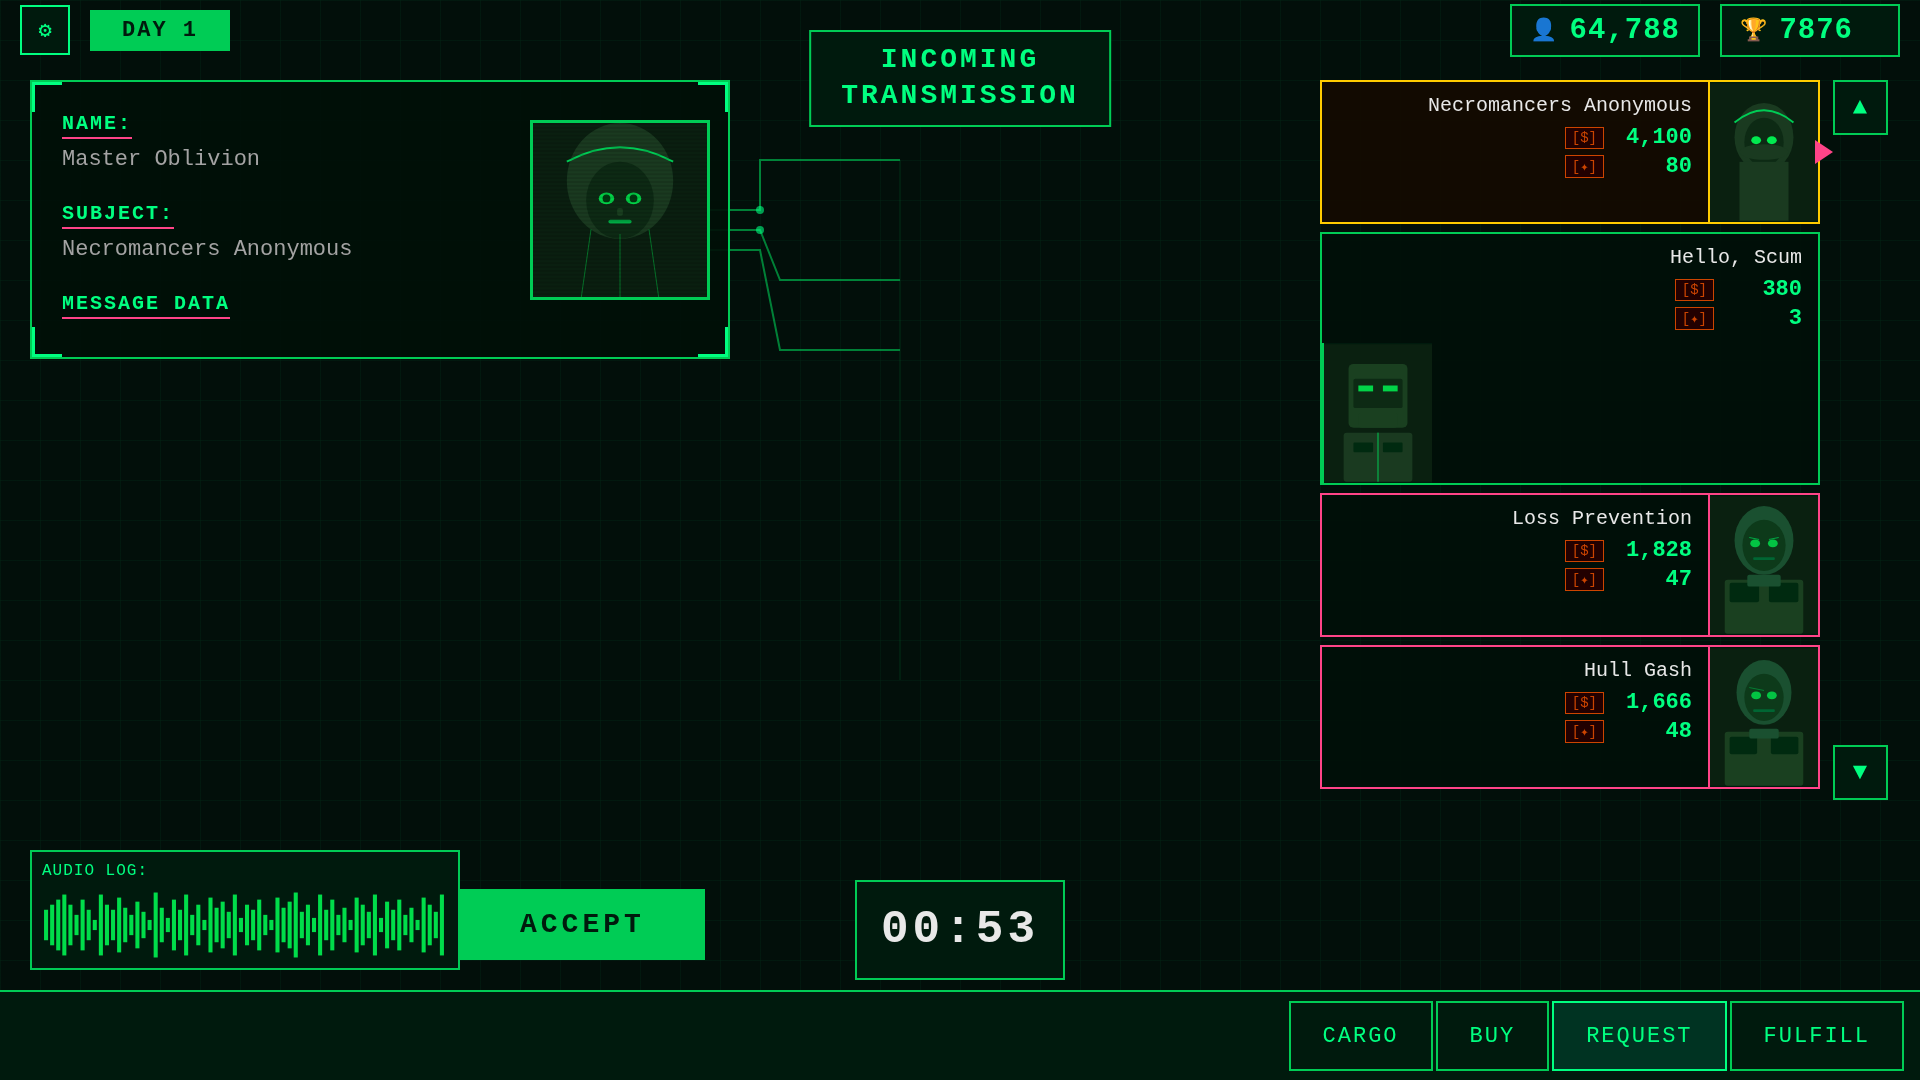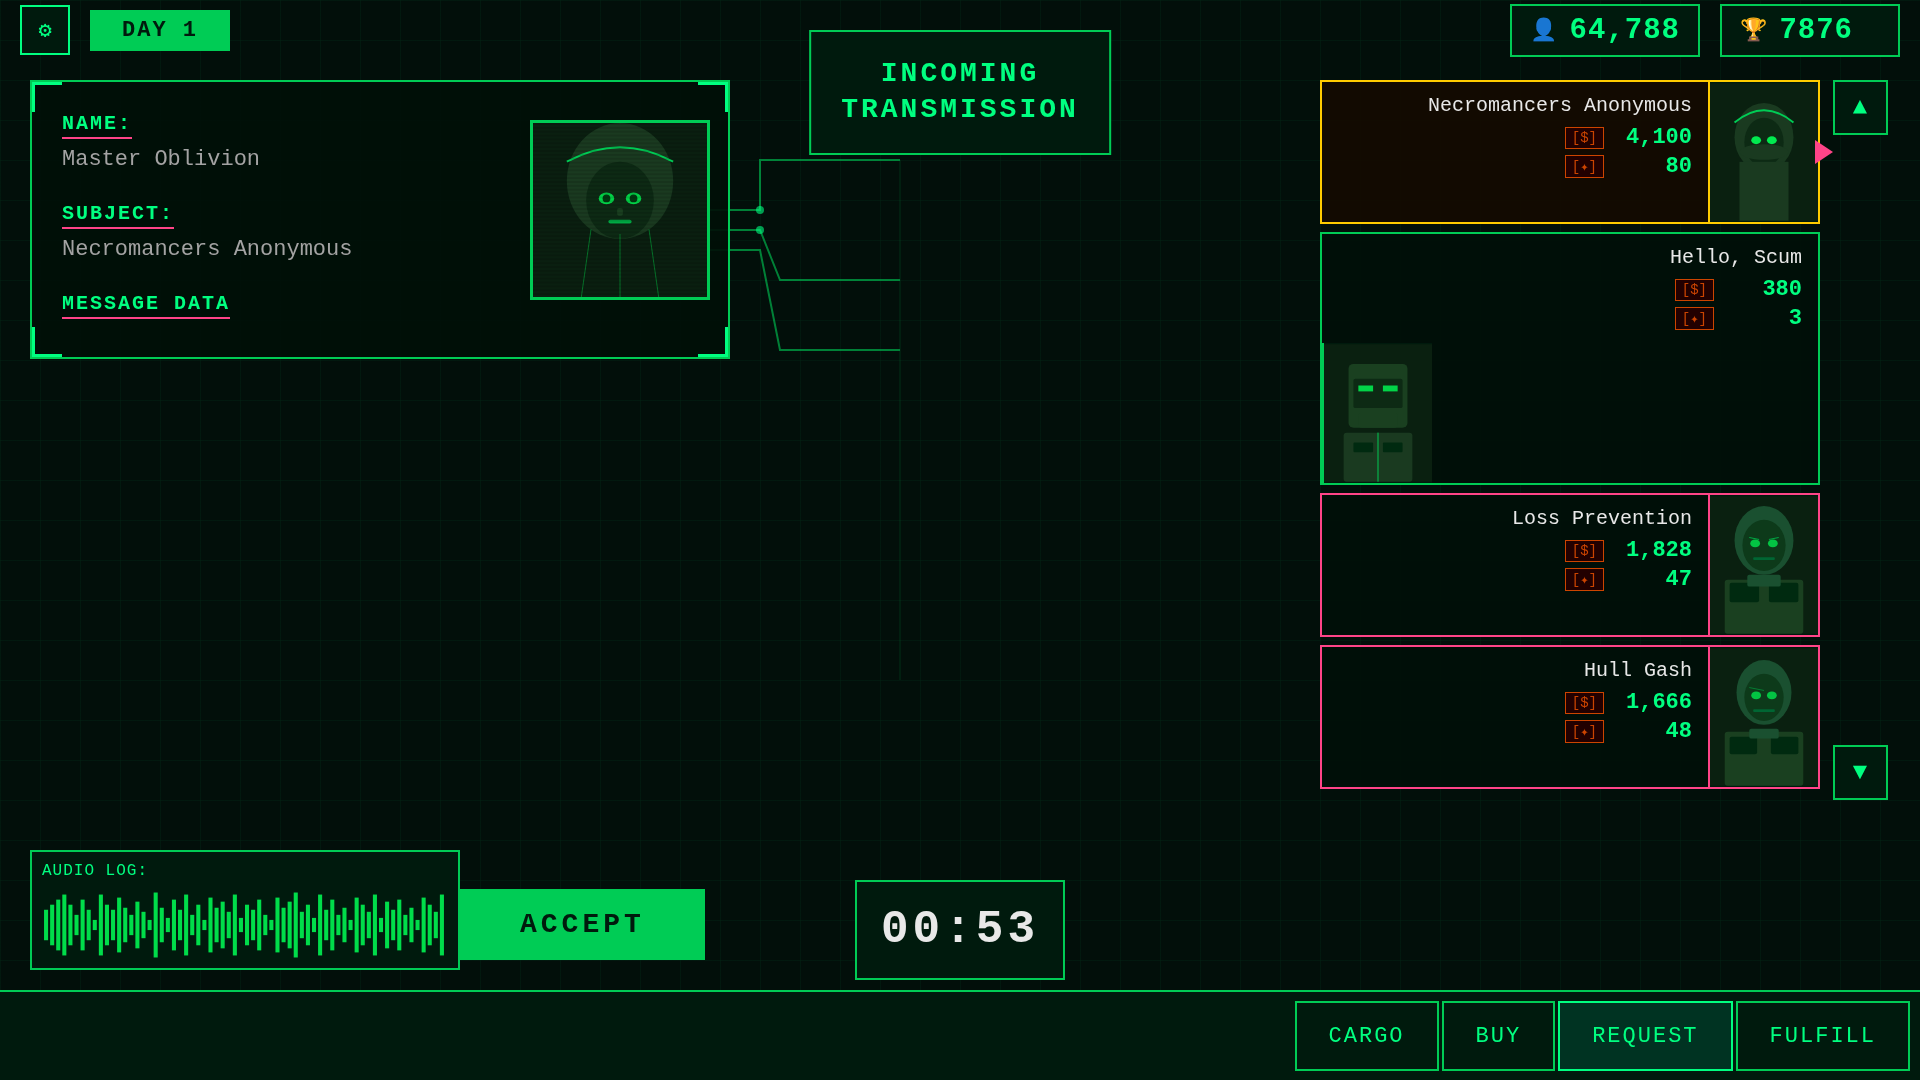--- a/index.html
+++ b/index.html
@@ -95,21 +95,21 @@
     }
 
     
     .transmission-header {
       position: absolute;
       top: 30px;
       left: 50%;
       transform: translateX(-50%);
       background: #001a0d;
       border: 2px solid #00cc55;
-      padding: 24px 30px;
+      padding: 10px 30px;
       text-align: center;
       z-index: 20;
     }
 
     .transmission-title {
       color: #00ff80;
       font-size: 28px;
       font-weight: bold;
       letter-spacing: 3px;
       line-height: 1.3;
@@ -342,21 +342,21 @@
       bottom: 0;
       left: 0;
       right: 0;
       height: 90px;
       background: #001a0d;
       border-top: 2px solid #00cc55;
       display: flex;
       align-items: center;
       justify-content: flex-end;
       gap: 3px;
-      padding: 0 10px;
+      padding: 0 16px;
       z-index: 10;
     }
 
     .nav-btn {
       background: #001a0d;
       border: 2px solid #00cc55;
       color: #00ff80;
       font-size: 22px;
       font-family: 'Courier New', monospace;
       letter-spacing: 2px;

